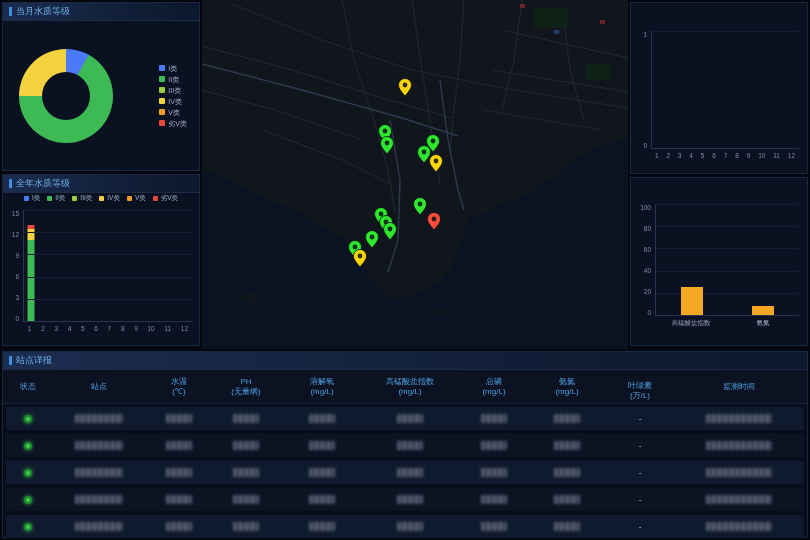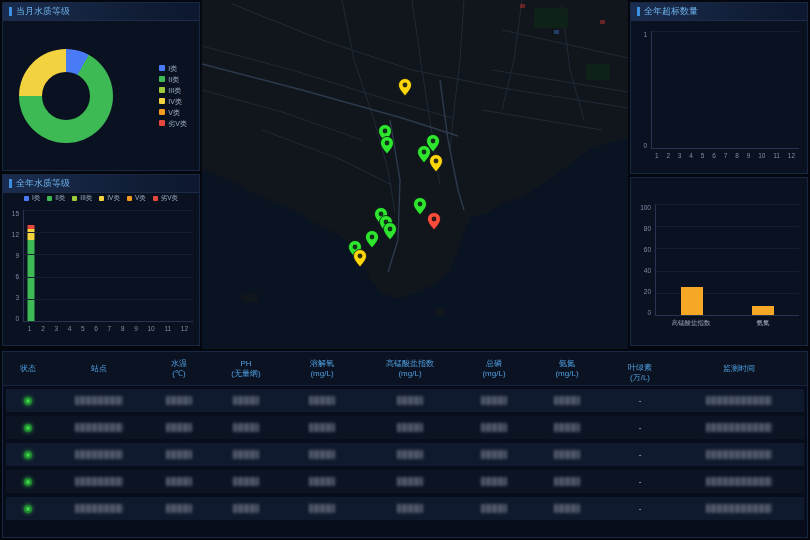--- a/index.html
+++ b/index.html
@@ -259,23 +259,20 @@
           </g>
           <g transform="translate(158,267)">
             <path d="M0,0C-4.5,-5.5 -6.5,-8 -6.5,-11A6.5,6.5 0 1 1 6.5,-11C6.5,-8 4.5,-5.5 0,0Z" fill="#ffd60a" stroke="#0a0f18" stroke-width="0.8"></path>
             <circle cy="-11" r="2.4" fill="rgba(10,15,24,.85)"></circle>
           </g>
         </g>
     </svg>
   </div>
 
   <div class="panel" style="left:630px;top:2px;width:178px;height:172px">
-    <div class="panel-header">
-      <span>全年超标数量</span>
-    </div>
     <div class="panel-body">
       <div class="yaxis" id="count-yaxis" style="left:4px;top:10px;width:12px;height:118px">
           <span>1</span>
           <span>0</span>
         </div>
       <div class="plot" id="count-plot" style="left:20px;top:10px;right:8px;height:118px">
           <div class="gridline" style="top: 0%;"></div>
         </div>
       <div class="xaxis" id="count-xaxis" style="left:20px;right:8px;top:131px">
           <span>1</span>
@@ -314,20 +311,23 @@
           <div class="rate-bar" style="left: 75%; height: 8%; background: rgb(246, 167, 35);"></div>
         </div>
       <div class="xaxis" id="rate-xaxis" style="left:24px;right:8px;top:123px;justify-content:flex-start">
           <span class="rate-xlab">高锰酸盐指数</span>
           <span class="rate-xlab">氨氮</span>
         </div>
     </div>
   </div>
 
   <div id="table">
+    <div class="panel-header">
+      <span>站点详报</span>
+    </div>
     <div id="thead">
         <div class="th" style="width: 44px;">
           <div>状态</div>
         </div>
         <div class="th" style="width: 98px;">
           <div>站点</div>
         </div>
         <div class="th" style="width: 62px;">
           <div>水温</div>
           <div>(℃)</div>

